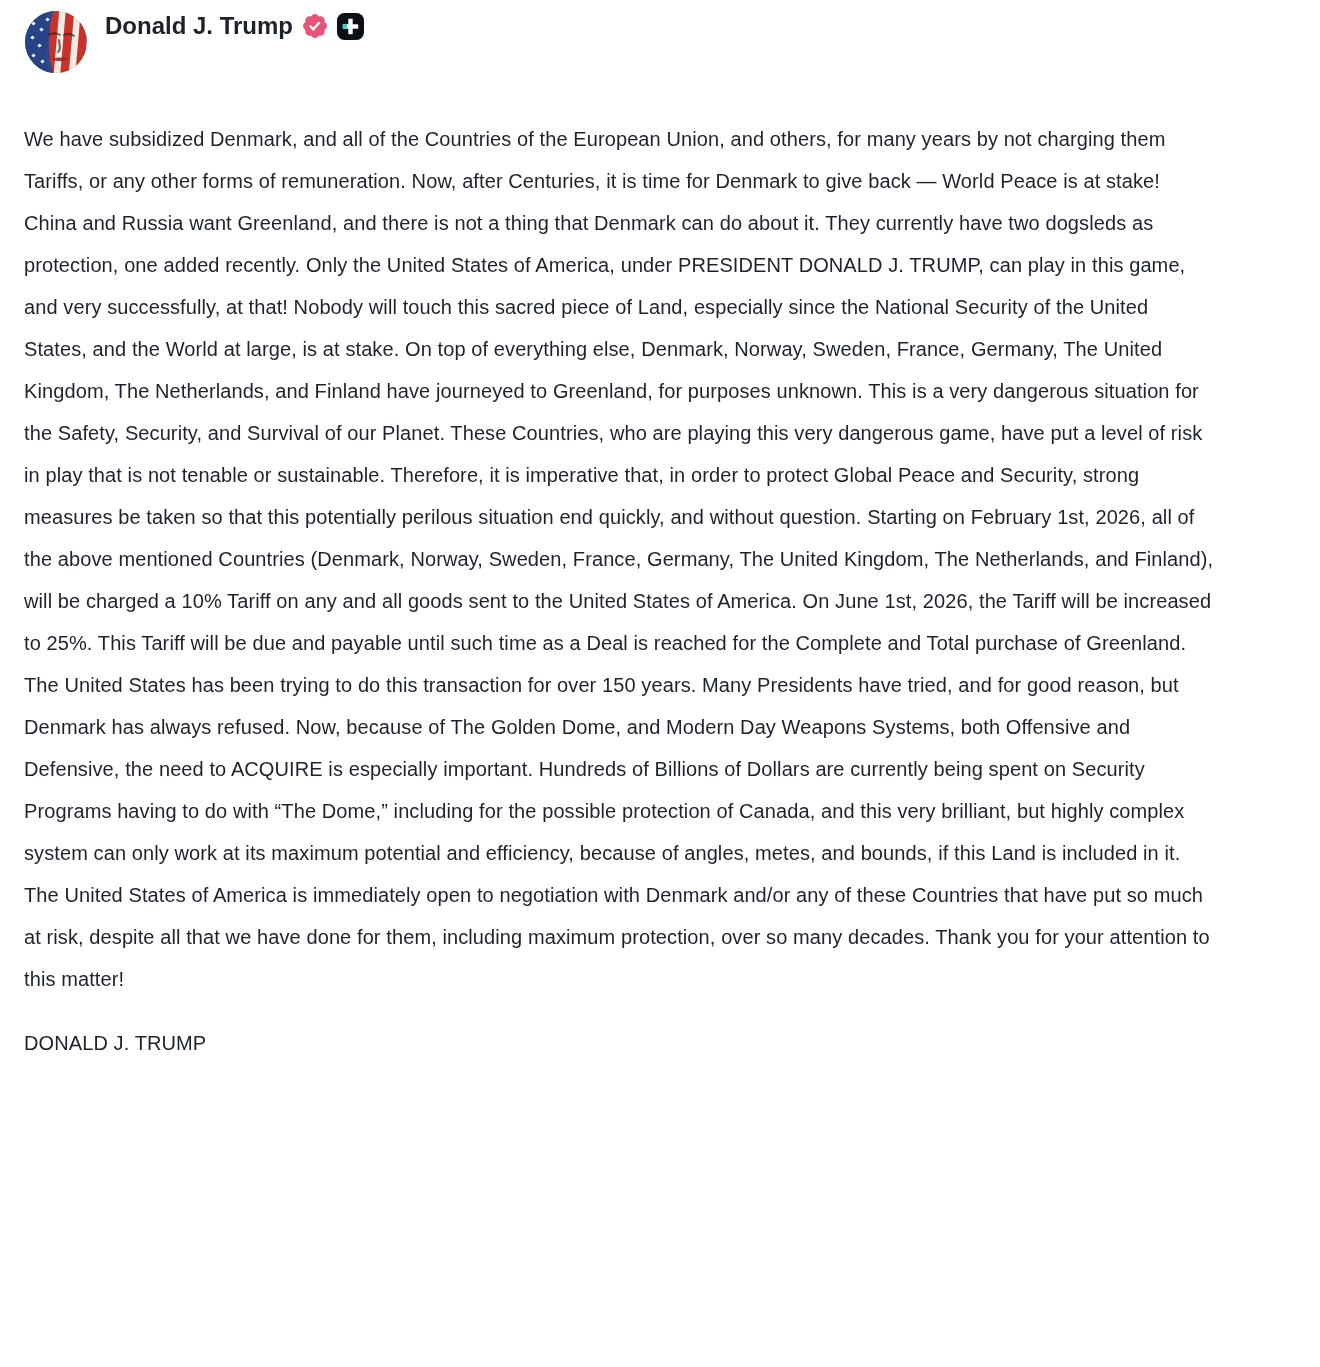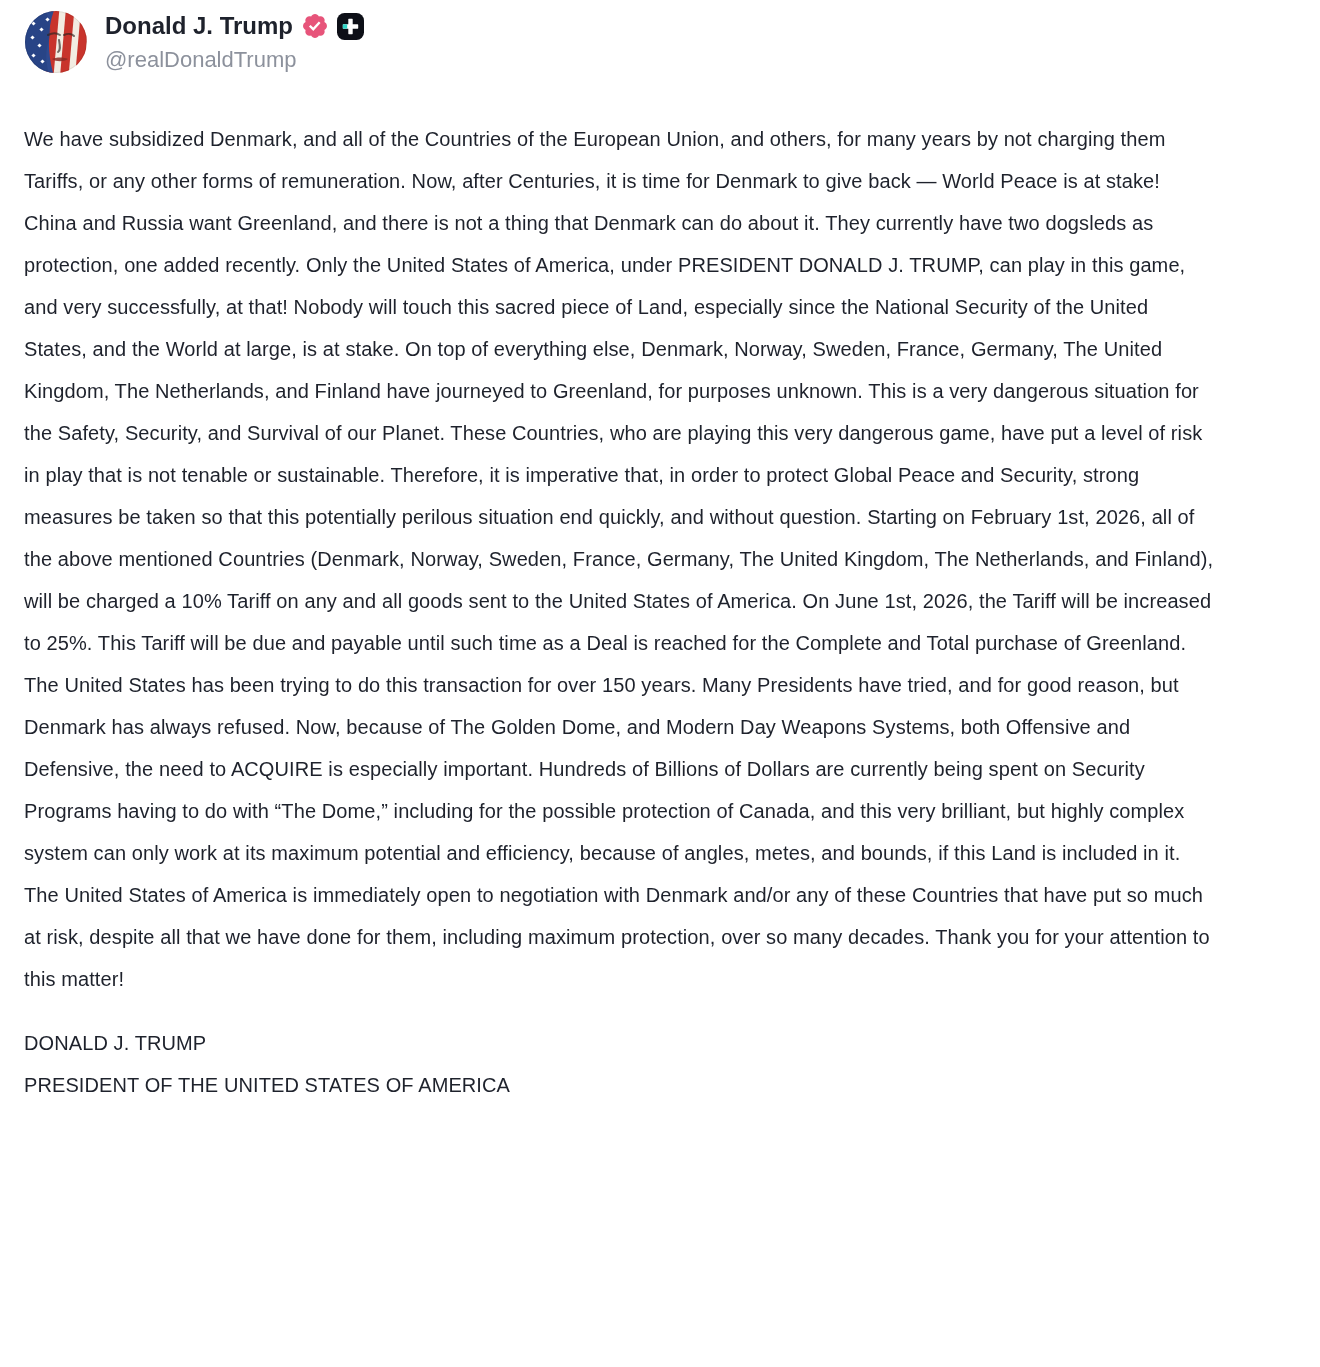--- a/index.html
+++ b/index.html
@@ -129,26 +129,24 @@
         <span class="badge">
           <svg width="27" height="27" viewBox="0 0 27 27" aria-hidden="true">
             <rect x="0" y="0" width="27" height="27" rx="7.5" fill="#0d0f17"></rect>
             <rect x="11.3" y="5.8" width="4.4" height="15.4" rx="0.6" fill="#ffffff"></rect>
             <rect x="5.8" y="11.3" width="15.4" height="4.4" rx="0.6" fill="#ffffff"></rect>
             <rect x="5.8" y="11.3" width="4.4" height="4.4" fill="#2fd6c6"></rect>
           </svg>
         </span>
       </div>
 
-      <div class="handle">@realDonaldTrump</div>
     </div>
   </header>
 
   <div class="post-body">
     <p>We have subsidized Denmark, and all of the Countries of the European Union, and others, for many years by not charging them Tariffs, or any other forms of remuneration. Now, after Centuries, it is time for Denmark to give back — World Peace is at stake! China and Russia want Greenland, and there is not a thing that Denmark can do about it. They currently have two dogsleds as protection, one added recently. Only the United States of America, under PRESIDENT DONALD J. TRUMP, can play in this game, and very successfully, at that! Nobody will touch this sacred piece of Land, especially since the National Security of the United States, and the World at large, is at stake. On top of everything else, Denmark, Norway, Sweden, France, Germany, The United Kingdom, The Netherlands, and Finland have journeyed to Greenland, for purposes unknown. This is a very dangerous situation for the Safety, Security, and Survival of our Planet. These Countries, who are playing this very dangerous game, have put a level of risk in play that is not tenable or sustainable. Therefore, it is imperative that, in order to protect Global Peace and Security, strong measures be taken so that this potentially perilous situation end quickly, and without question. Starting on February 1st, 2026, all of the above mentioned Countries (Denmark, Norway, Sweden, France, Germany, The United Kingdom, The Netherlands, and Finland), will be charged a 10% Tariff on any and all goods sent to the United States of America. On June 1st, 2026, the Tariff will be increased to 25%. This Tariff will be due and payable until such time as a Deal is reached for the Complete and Total purchase of Greenland. The United States has been trying to do this transaction for over 150 years. Many Presidents have tried, and for good reason, but Denmark has always refused. Now, because of The Golden Dome, and Modern Day Weapons Systems, both Offensive and Defensive, the need to ACQUIRE is especially important. Hundreds of Billions of Dollars are currently being spent on Security Programs having to do with “The Dome,” including for the possible protection of Canada, and this very brilliant, but highly complex system can only work at its maximum potential and efficiency, because of angles, metes, and bounds, if this Land is included in it. The United States of America is immediately open to negotiation with Denmark and/or any of these Countries that have put so much at risk, despite all that we have done for them, including maximum protection, over so many decades. Thank you for your attention to this matter!</p>
 
     <p class="signature">
       <span>DONALD J. TRUMP</span><br>
-      <span>PRESIDENT OF THE UNITED STATES OF AMERICA</span>
     </p>
   </div>
 
 </div>
 
 </body></html>

